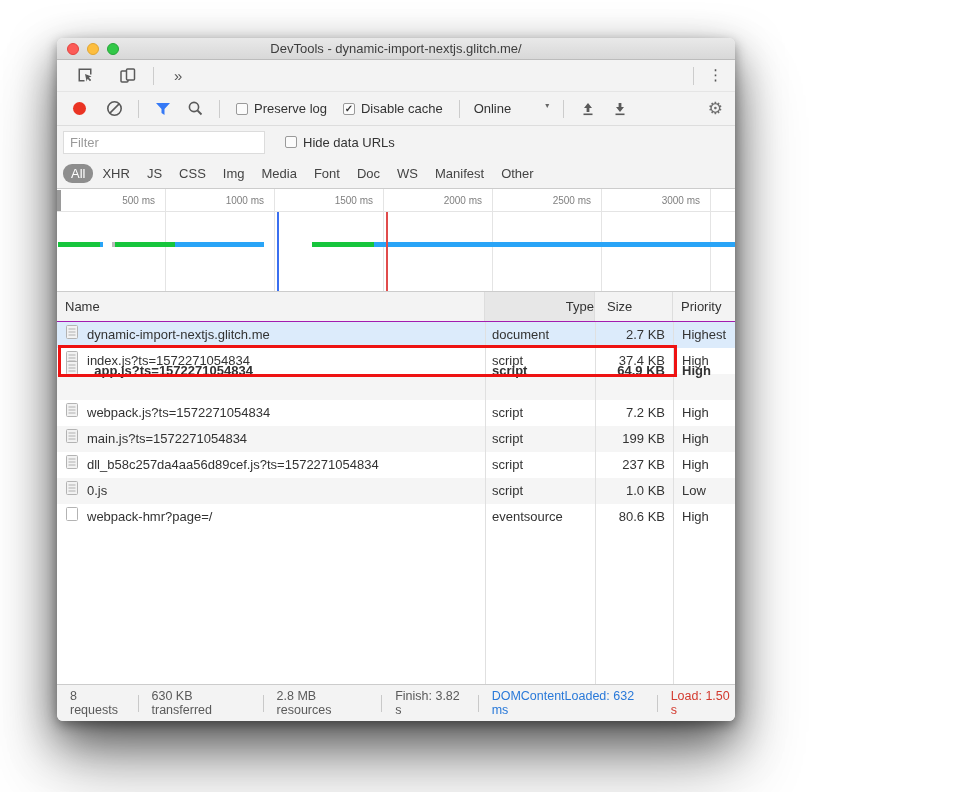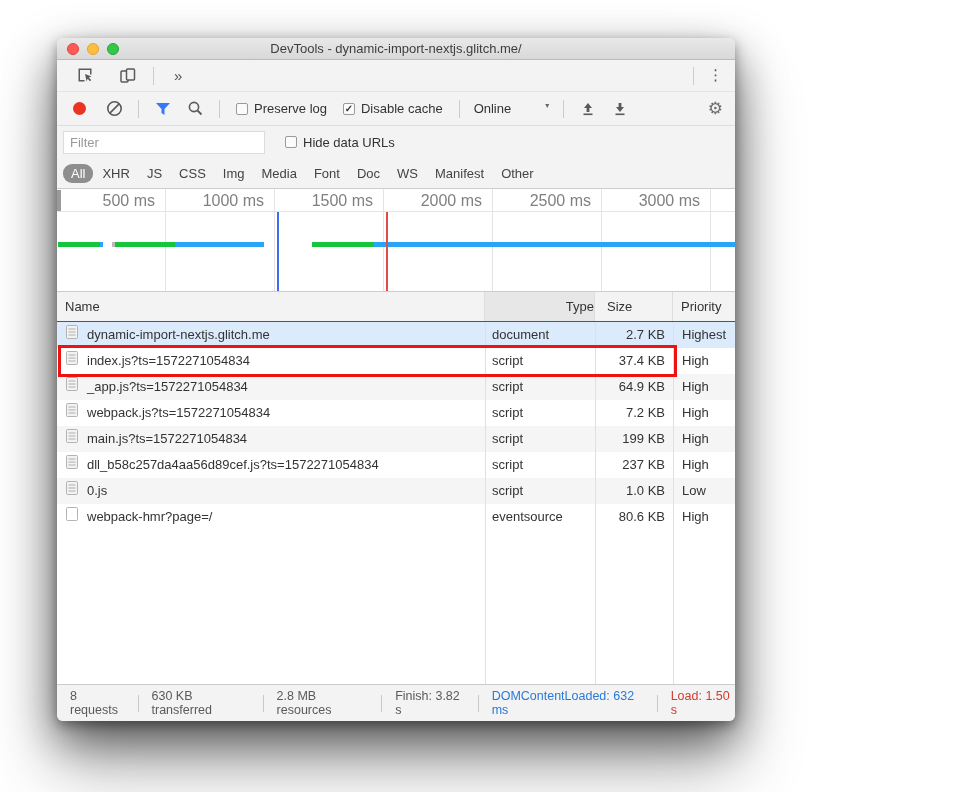--- a/index.html
+++ b/index.html
@@ -51,21 +51,21 @@
   
   .typebar { position:absolute; top:120px; left:0; right:0; height:30px; display:flex; align-items:center;
     background:#f3f3f3; padding:0 6px; gap:1px; }
   .pill { font-size:13px; color:#444; padding:2px 8px; border-radius:9px; }
   .pill.active { background:#8e8e8e; color:#fff; }
   
   .overview { position:absolute; top:150px; left:0; right:0; height:104px; background:#fff;
     border-top:1px solid #ccc; border-bottom:1px solid #ccc; overflow:hidden; }
   .ov-labels { position:absolute; top:0; left:0; right:0; height:23px; border-bottom:1px solid #e4e4e4; overflow:hidden;}
   .ov-label { position:absolute; top:0; height:23px; line-height:23px; width:105px; text-align:right;
-    padding-right:5px; font-size:16px; color:#808080; }
+    padding-right:5px; font-size:10px; color:#808080; }
   .ov-grid { position:absolute; top:0; bottom:0; width:1px; background:#e4e4e4; }
   .ov-handle { position:absolute; left:0; top:1px; width:4px; height:21px; background:#9a9a9a; }
   .ov-seg { position:absolute; top:30px; height:5px; }
   .ov-vline { position:absolute; top:23px; bottom:0; width:2px; }
   
   .cols { display:grid; grid-template-columns:428px 110px 78px 82px 136px; }
   .thead { position:absolute; top:254px; left:0; right:0; height:30px; background:#f3f3f3;
     border-bottom:1px solid #a21caf; font-size:13px; color:#333; }
   .th { line-height:29px; padding-left:8px; border-right:1px solid #ddd; position:relative; }
   .th.size { padding-left:12px; }
@@ -294,21 +294,21 @@
           <span>index.js?ts=1572271054834</span>
         </div>
         <div class="cell type">script</div>
         <div class="cell size">37.4 KB</div>
         <div class="cell priority">High</div>
         <div class="cell wf">
           <div class="wf-bar" style="left: 14px; width: 11px; background: rgb(22, 197, 60);"></div>
           <div class="wf-bar" style="left: 25px; width: 6px; background: rgb(41, 164, 247);"></div>
         </div>
       </div>
-      <div class="row cols" style="top: 52px;">
+      <div class="row cols" style="top: 36px; font-weight: bold;">
         <div class="cell name">
           <span><svg class="file-icon" width="12" height="14" viewBox="0 0 12 14">
               <rect x="0.5" y="0.5" width="11" height="13" rx="1" fill="#f2f2f2" stroke="#b3b3b3"></rect>
               <line x1="2.5" y1="4" x2="9.5" y2="4" stroke="#b0b0b0"></line>
               <line x1="2.5" y1="7" x2="9.5" y2="7" stroke="#b0b0b0"></line>
               <line x1="2.5" y1="10" x2="9.5" y2="10" stroke="#b0b0b0"></line>
             </svg></span>
           <span>_app.js?ts=1572271054834</span>
         </div>
         <div class="cell type">script</div>

